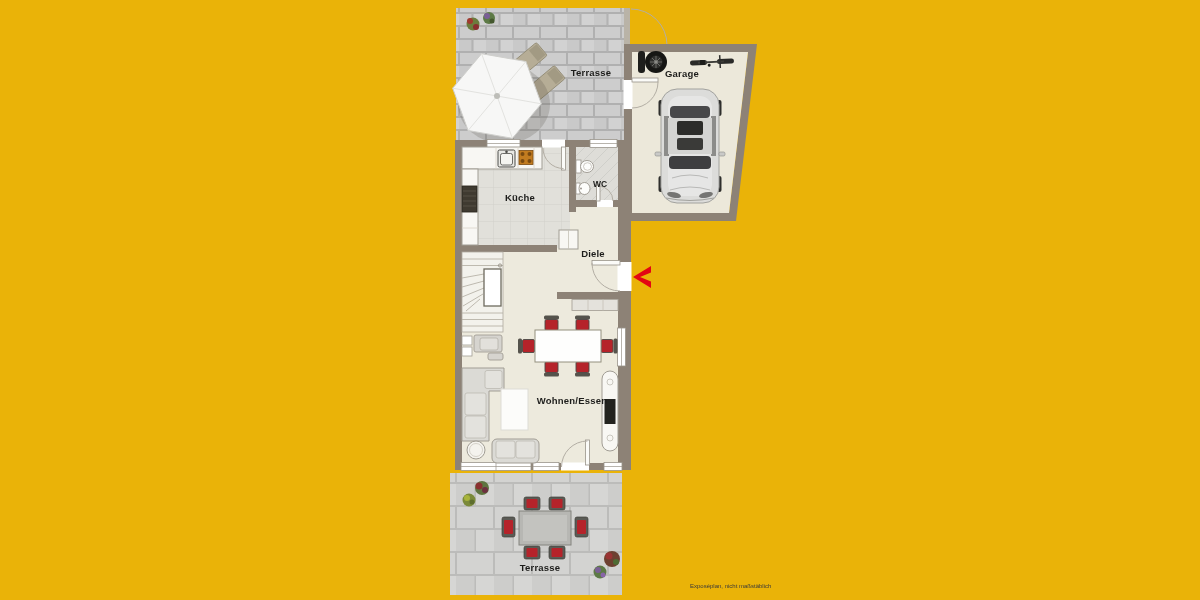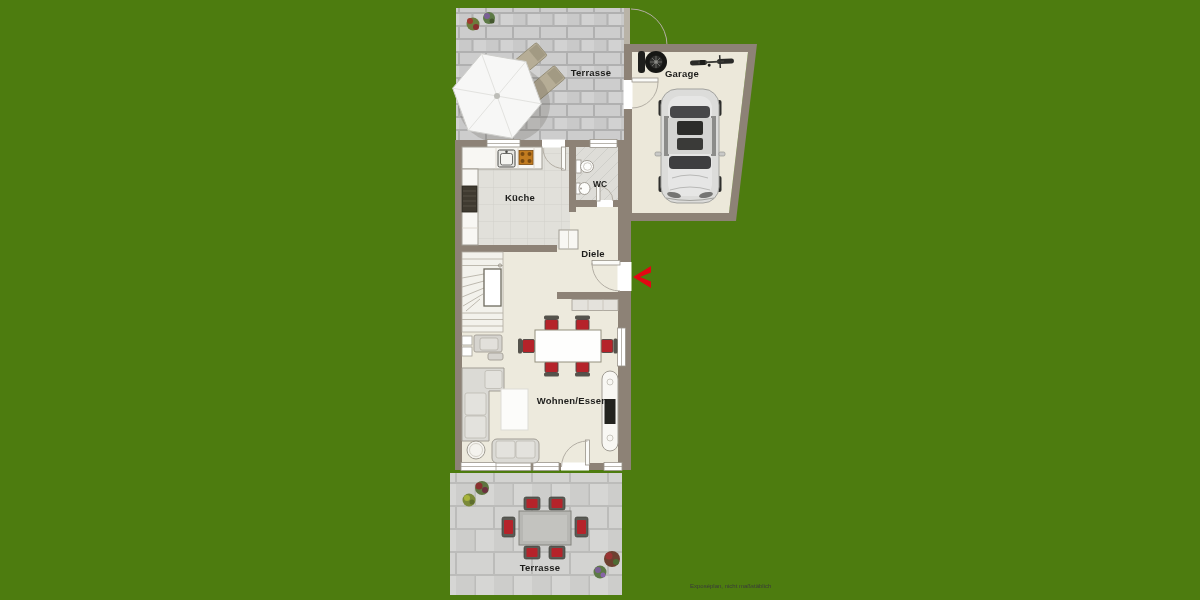--- a/index.html
+++ b/index.html
@@ -1,17 +1,17 @@
 <!DOCTYPE html>
 <html style="--wall: #8d8276; --floor: #edeadd; --garage-floor: #ece8da; --paving-light: #d3d3d1; --paving-dark: #c9c9c9; --accent-red: #e30613; --chair-red: #b5232a; --label-text: #1d1d1b;"><head>
 <meta charset="utf-8">
 <title>Grundriss</title>
 <style>
   html,body{margin:0;padding:0;background:#ffffff;}
-  .canvas{position:relative;width:1200px;height:600px;background:#4d7c0f;overflow:hidden;
+  .canvas{position:relative;width:1200px;height:600px;background:#eab308;overflow:hidden;
           font-family:"Liberation Sans", sans-serif;}
   svg{display:block;}
   .wall{fill:var(--wall,#8d8276);}
   .garden-wall{fill:#b9b3a7;}
   .floor{fill:var(--floor,#edeadd);}
   .garage-floor{fill:var(--garage-floor,#ece8da);}
   .win{fill:#ffffff;stroke:#9a948a;stroke-width:0.8;}
   .win-line{stroke:#9a948a;stroke-width:0.7;}
   .leaf{fill:#fbfbf8;stroke:#9a948a;stroke-width:0.8;}
   .arc{fill:none;stroke:#b3aea4;stroke-width:1;}

